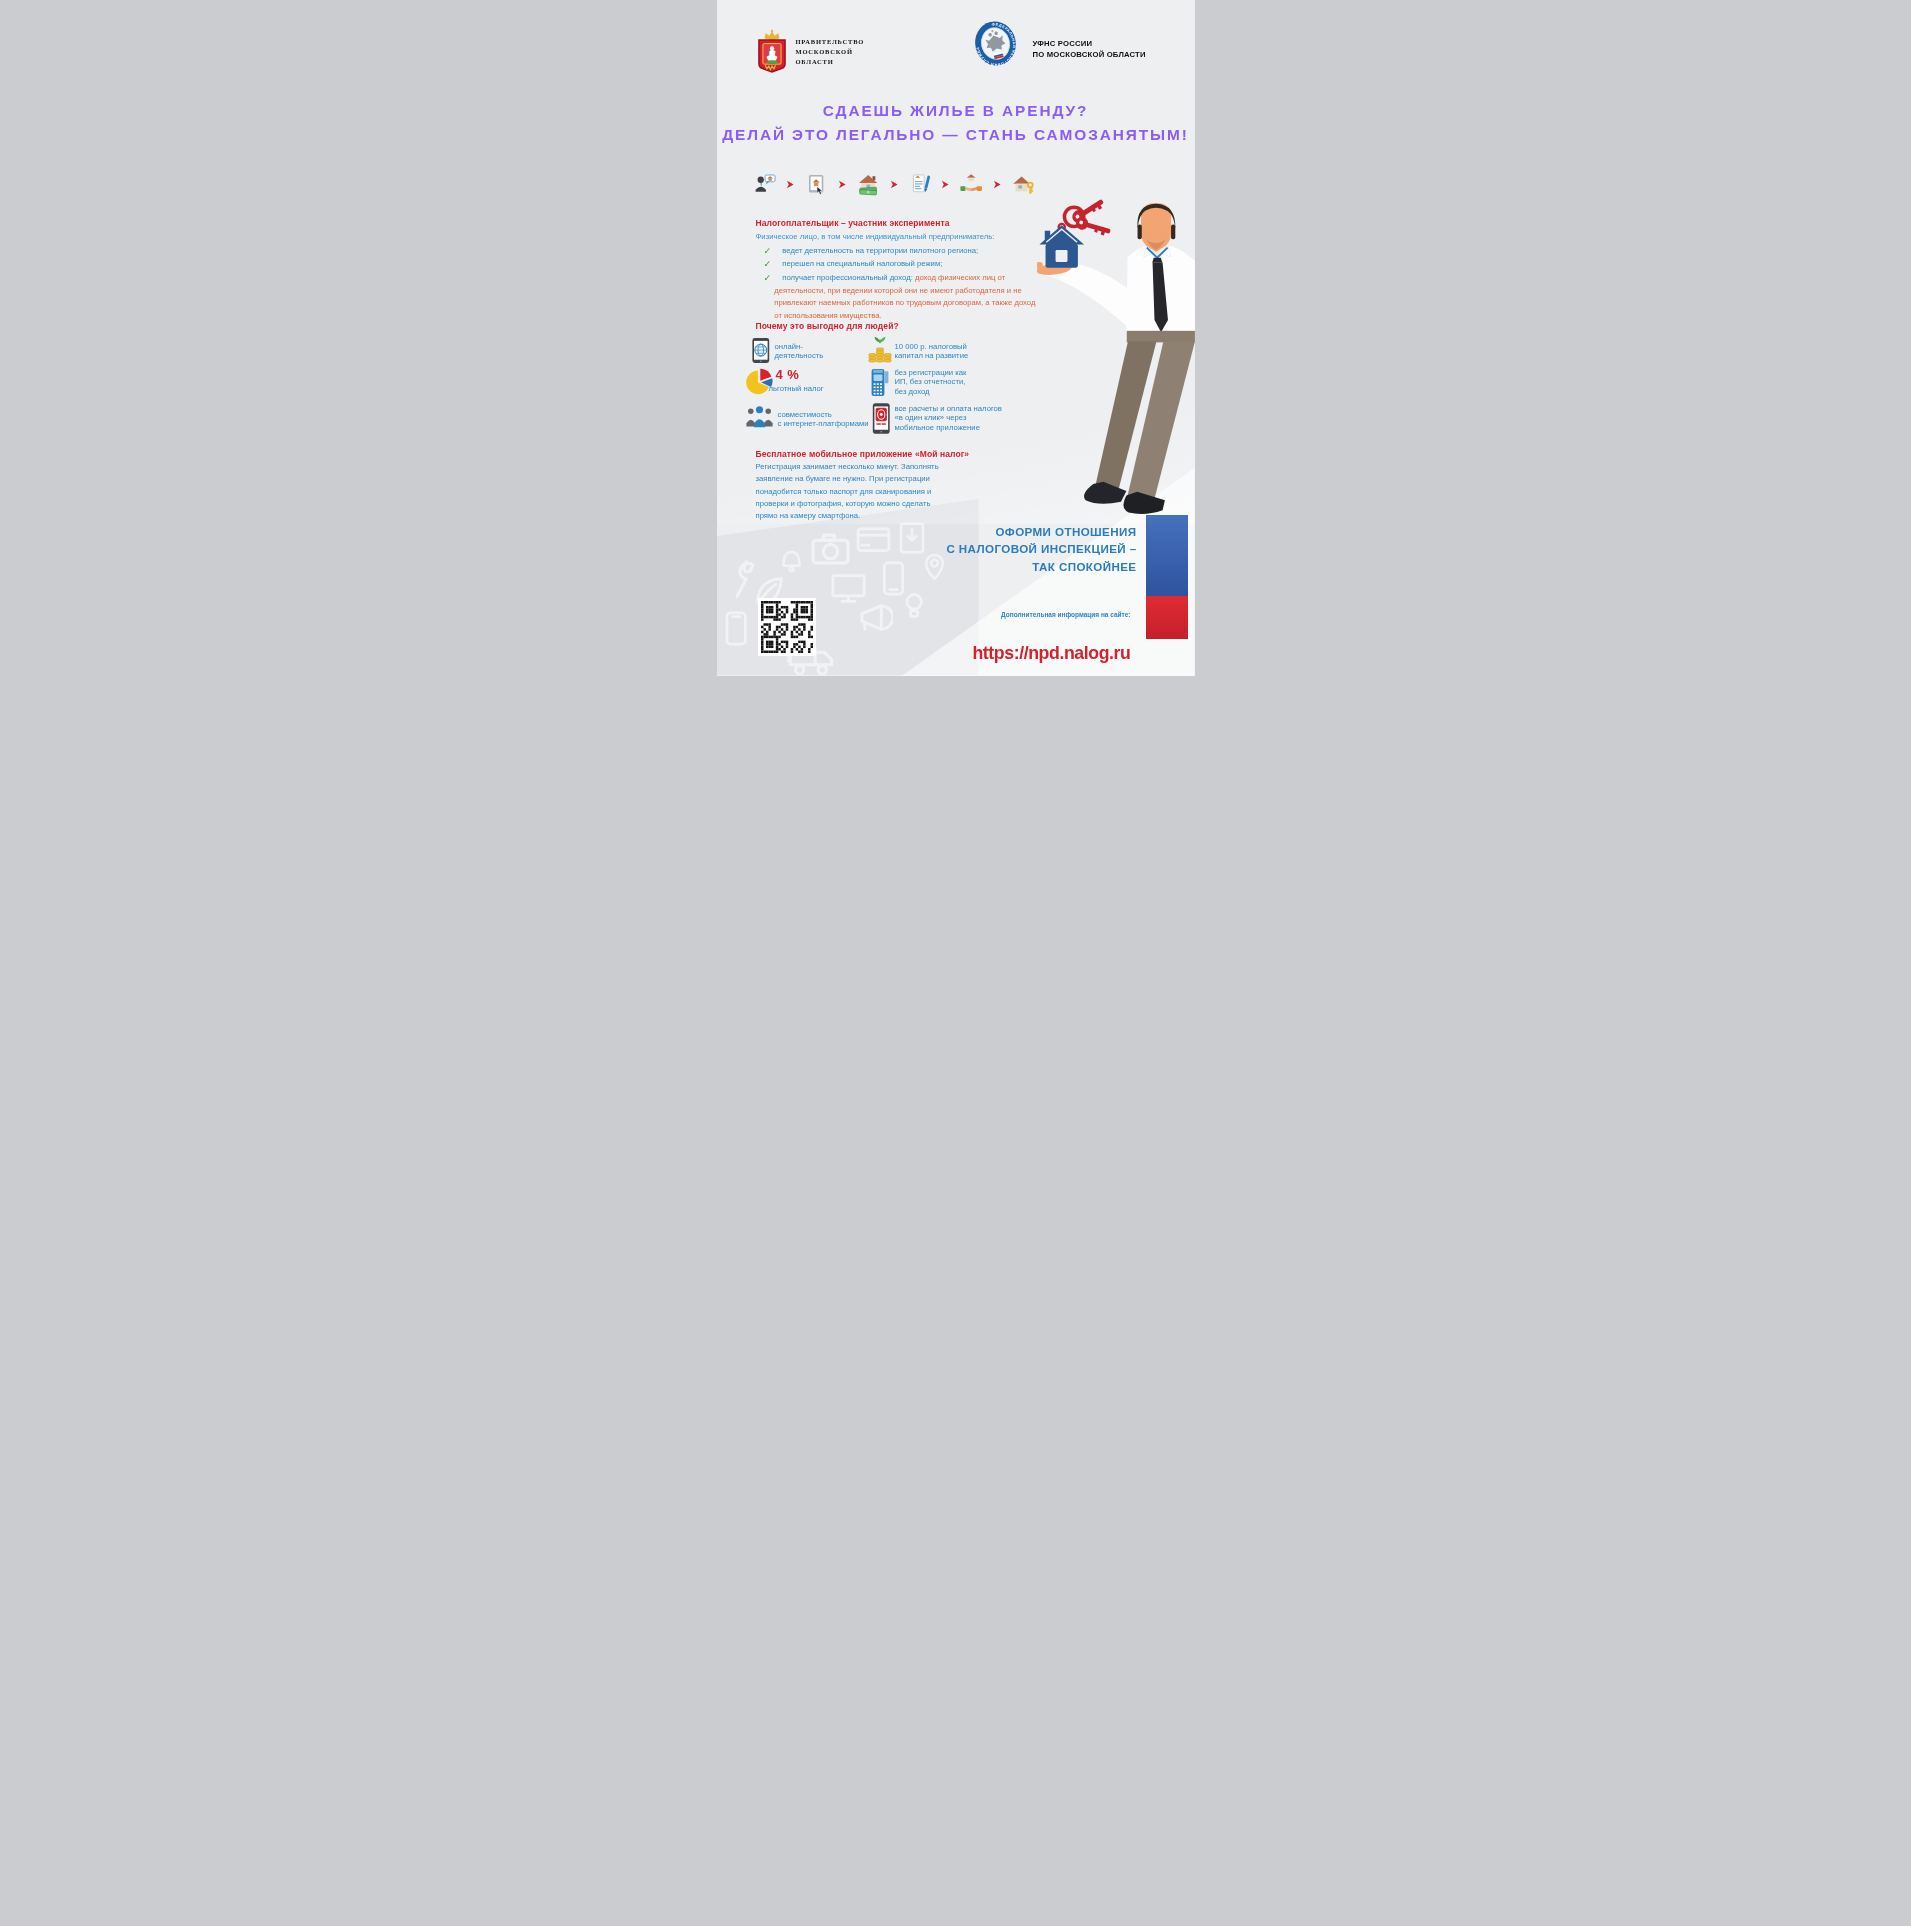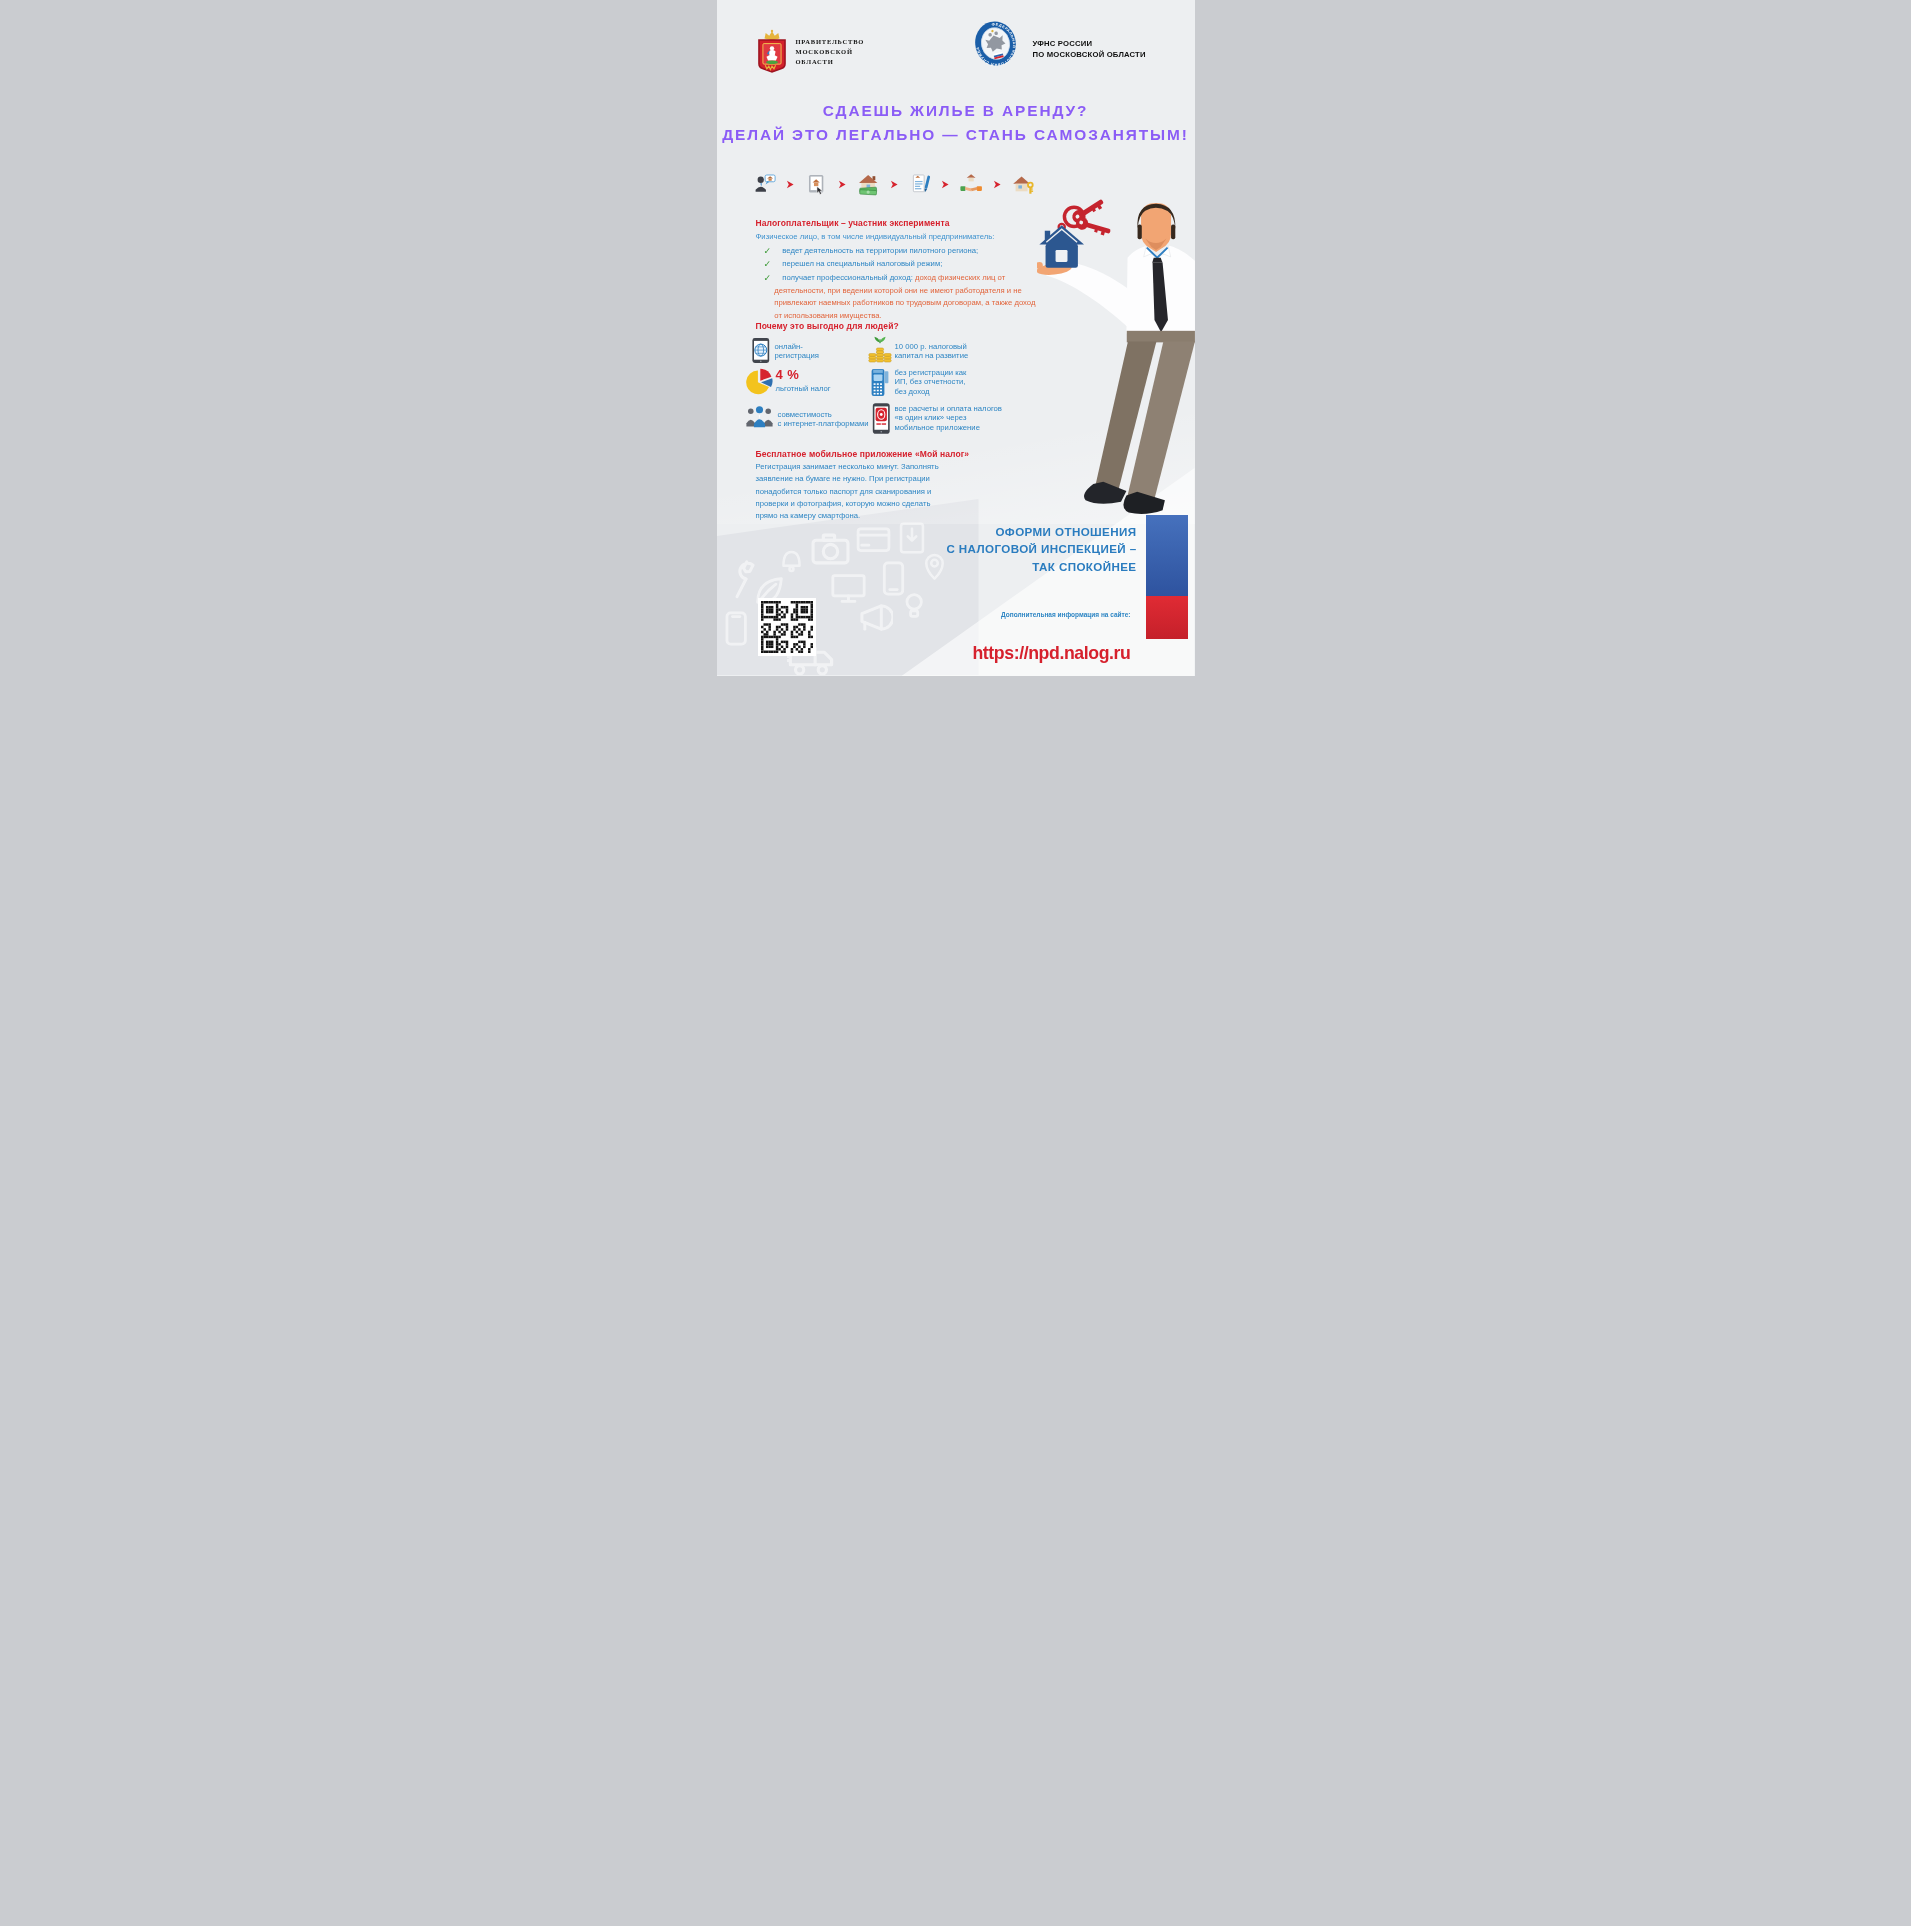--- a/index.html
+++ b/index.html
@@ -262,21 +262,21 @@
 
   <svg class="abs" style="left:33px;top:338px" width="21.6" height="25" viewBox="0 0 54 62">
     <rect x="6" y="0" width="42" height="62" rx="6" fill="#41454d"></rect>
     <rect x="10" y="7" width="34" height="47" fill="#ffffff"></rect>
     <circle cx="27" cy="30" r="15" fill="#e8f2fb" stroke="#2d7fc1" stroke-width="2.5"></circle>
     <ellipse cx="27" cy="30" rx="7" ry="15" fill="none" stroke="#2d7fc1" stroke-width="2"></ellipse>
     <path d="M12 30 h30 M14 22 h26 M14 38 h26" stroke="#2d7fc1" stroke-width="1.6"></path>
     <circle cx="27" cy="58" r="2" fill="#9aa0a8"></circle>
   </svg>
   <div class="abs btext" style="left:58px;top:342px">онлайн-
-регистрация</div>
+деятельность</div>
 
   <svg class="abs" style="left:150px;top:336px" width="26" height="28" viewBox="0 0 64 70">
     <path d="M32 16 q-3 -12 -14 -14 q2 12 14 14" fill="#3f9b3a"></path>
     <path d="M32 16 q3 -12 14 -14 q-2 12 -14 14" fill="#57b552"></path>
     <rect x="30.5" y="8" width="3" height="10" fill="#3f9b3a"></rect>
     <g fill="#f2c12e" stroke="#c8991f" stroke-width="1.4">
       <rect x="4" y="44" width="18" height="7" rx="3.5"></rect>
         <rect x="4" y="51" width="18" height="7" rx="3.5"></rect>
         <rect x="4" y="58" width="18" height="7" rx="3.5"></rect>
       <rect x="23" y="30" width="18" height="7" rx="3.5"></rect>
@@ -291,21 +291,21 @@
   </svg>
   <div class="abs btext" style="left:178px;top:342px">10 000 р. налоговый
 капитал на развитие</div>
 
   <svg class="abs" style="left:29px;top:368px" width="27" height="27" viewBox="0 0 68 68">
     <path d="M30 36 L30 6 A30 30 0 1 0 58 48 Z" fill="#f3c31d"></path>
     <path d="M36 32 L36 2 A30 30 0 0 1 64 22 Z" fill="#d6232e"></path>
     <path d="M38 36 L66 26 A30 30 0 0 1 63 48 Z" fill="#2d6fb0"></path>
   </svg>
   <div class="abs bval" style="left:59px;top:367px">4 %</div>
-  <div class="abs btext" style="left:59px;top:384px">льготный налог</div>
+  <div class="abs btext" style="left:52px;top:384px">льготный налог</div>
 
   <svg class="abs" style="left:153px;top:368px" width="20" height="29" viewBox="0 0 50 72">
     <rect x="37" y="8" width="9" height="30" rx="2" fill="#7fb3dc"></rect>
     <rect x="4" y="2" width="32" height="68" rx="5" fill="#2d7fc1"></rect>
     <rect x="8" y="4" width="24" height="8" fill="#aad4f2" opacity=".6"></rect>
     <rect x="9" y="16" width="22" height="16" rx="2" fill="#aad4f2"></rect>
     <g fill="#ffffff">
       <rect x="9" y="38" width="5" height="4"></rect>
         <rect x="17" y="38" width="5" height="4"></rect>
         <rect x="25" y="38" width="5" height="4"></rect>

